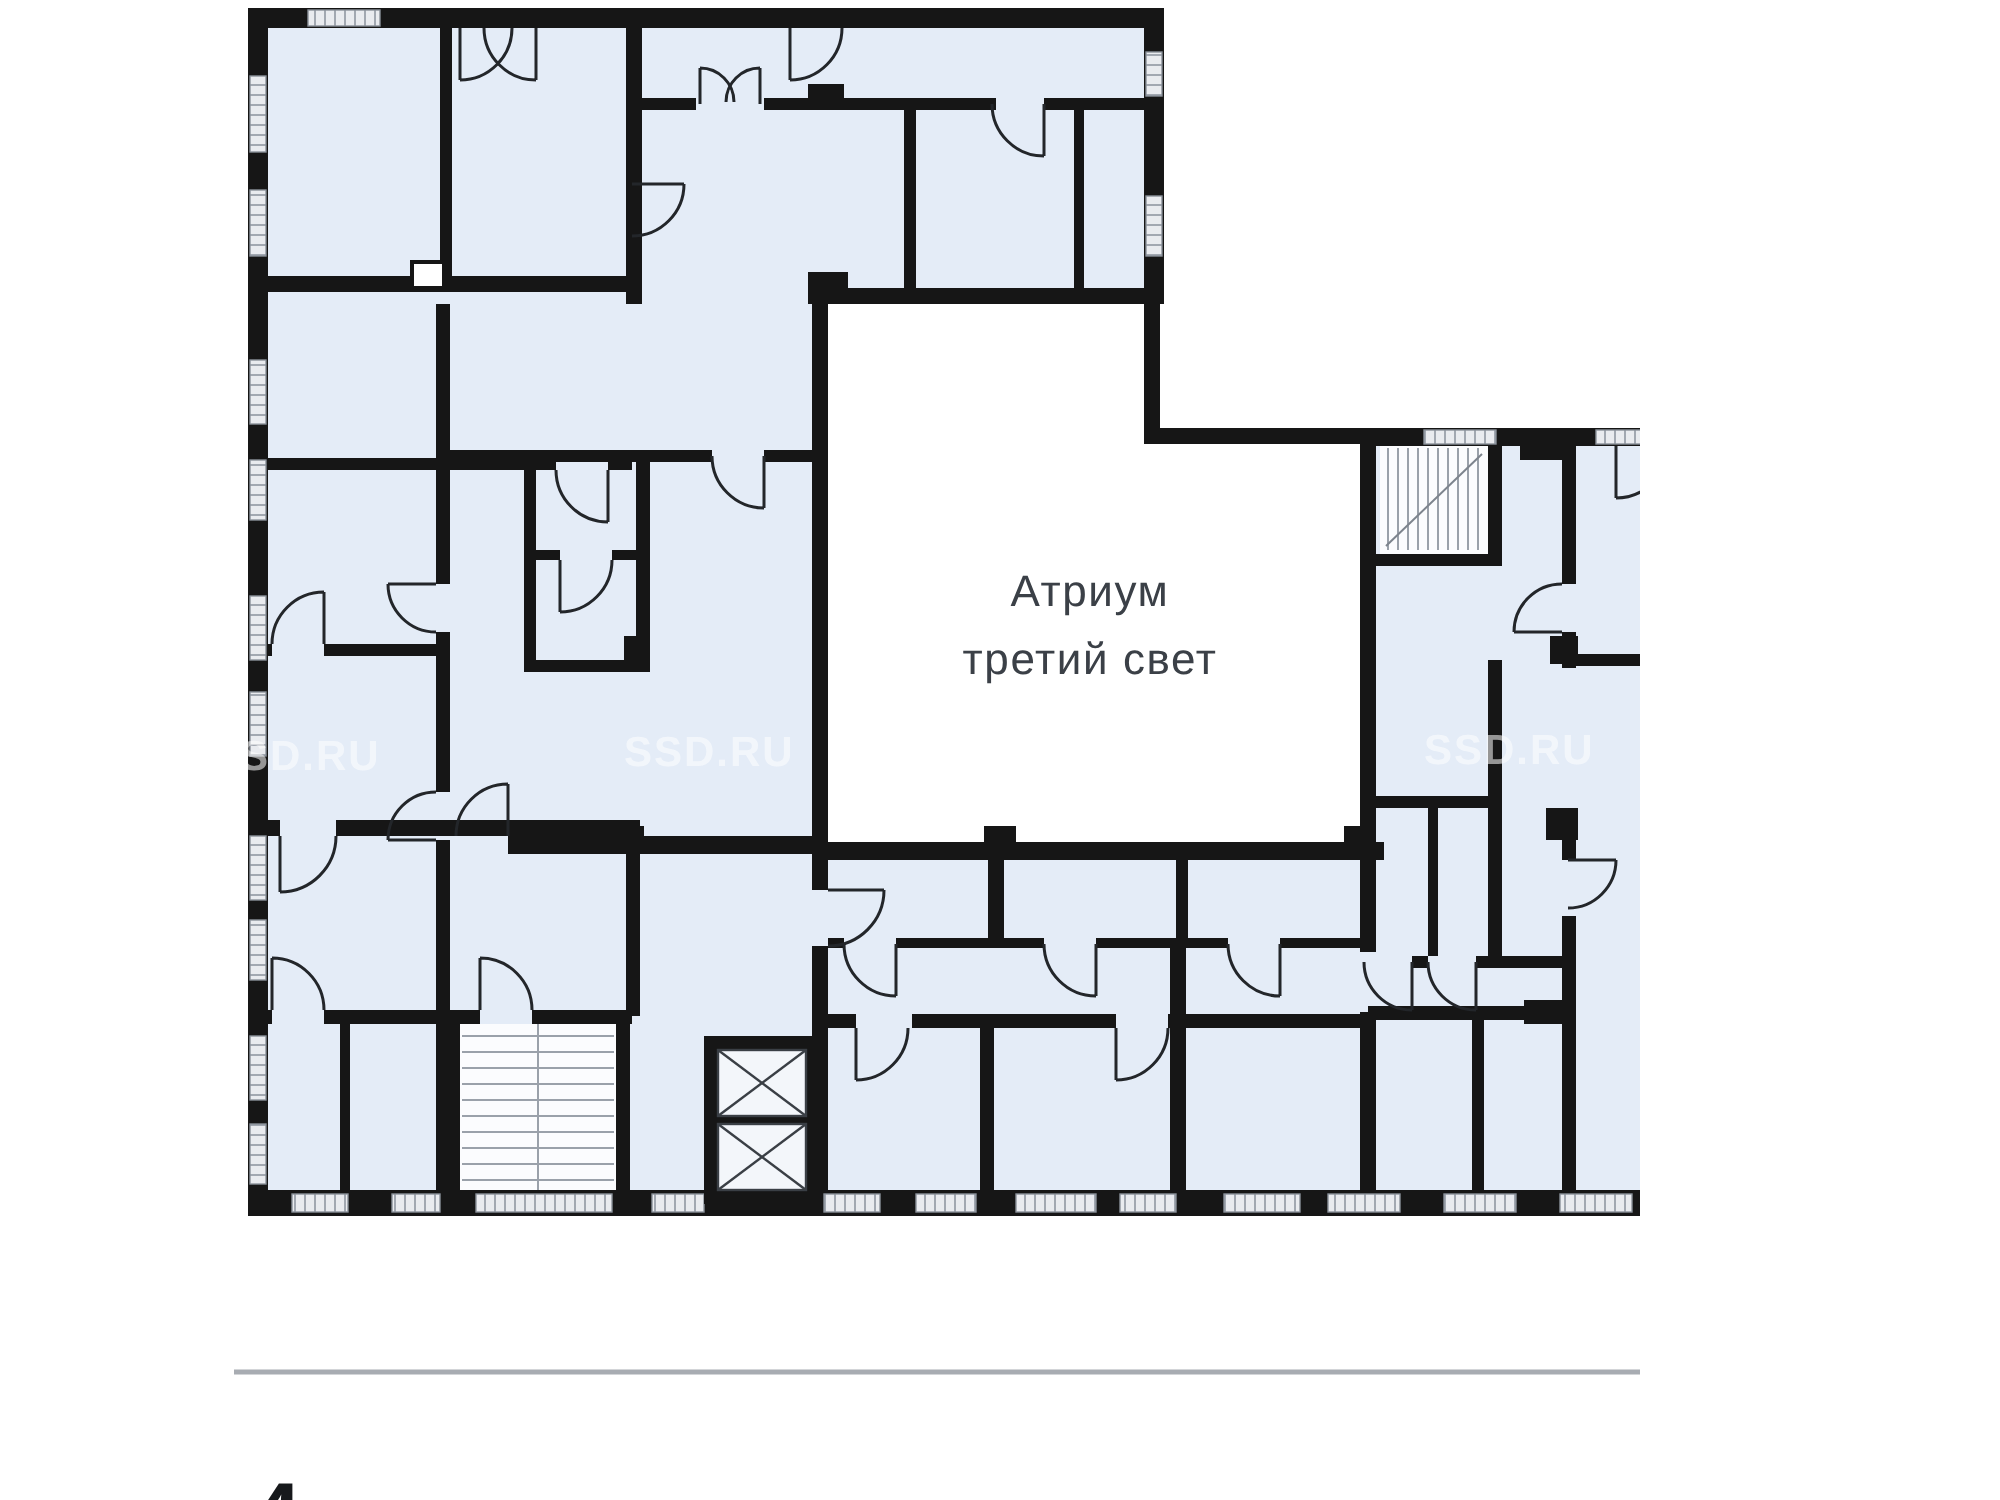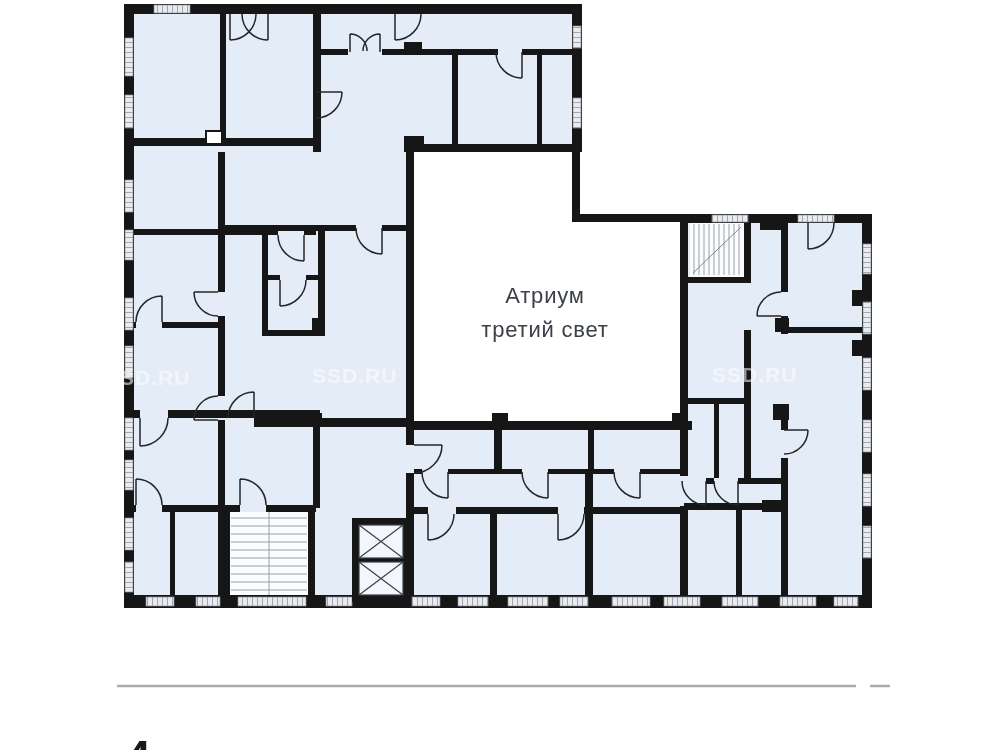--- a/index.html
+++ b/index.html
@@ -1,16 +1,16 @@
 <!DOCTYPE html>
 <html><head>
 <meta charset="utf-8">
 <style>
   html,body{margin:0;padding:0;background:#ffffff;}
-  .stage{position:relative;width:1000px;height:750px;background:#ffffff;overflow:hidden;
+  .stage{position:relative;width:820px;height:750px;background:#ffffff;overflow:hidden;
          font-family:"Liberation Sans", sans-serif;}
   svg{display:block;}
   .room{fill:#e4ecf7;}
   .stairbg{fill:#fbfcfe;}
   .wall{fill:#161616;}
   .win{stroke:#8b929b;stroke-width:0.7;}
   .win-h{fill:url(#hatchH);}
   .win-v{fill:url(#hatchV);}
   .door{stroke:#23262a;stroke-width:1.5;fill:none;}
   .tread{stroke:#9aa1aa;stroke-width:1;}

